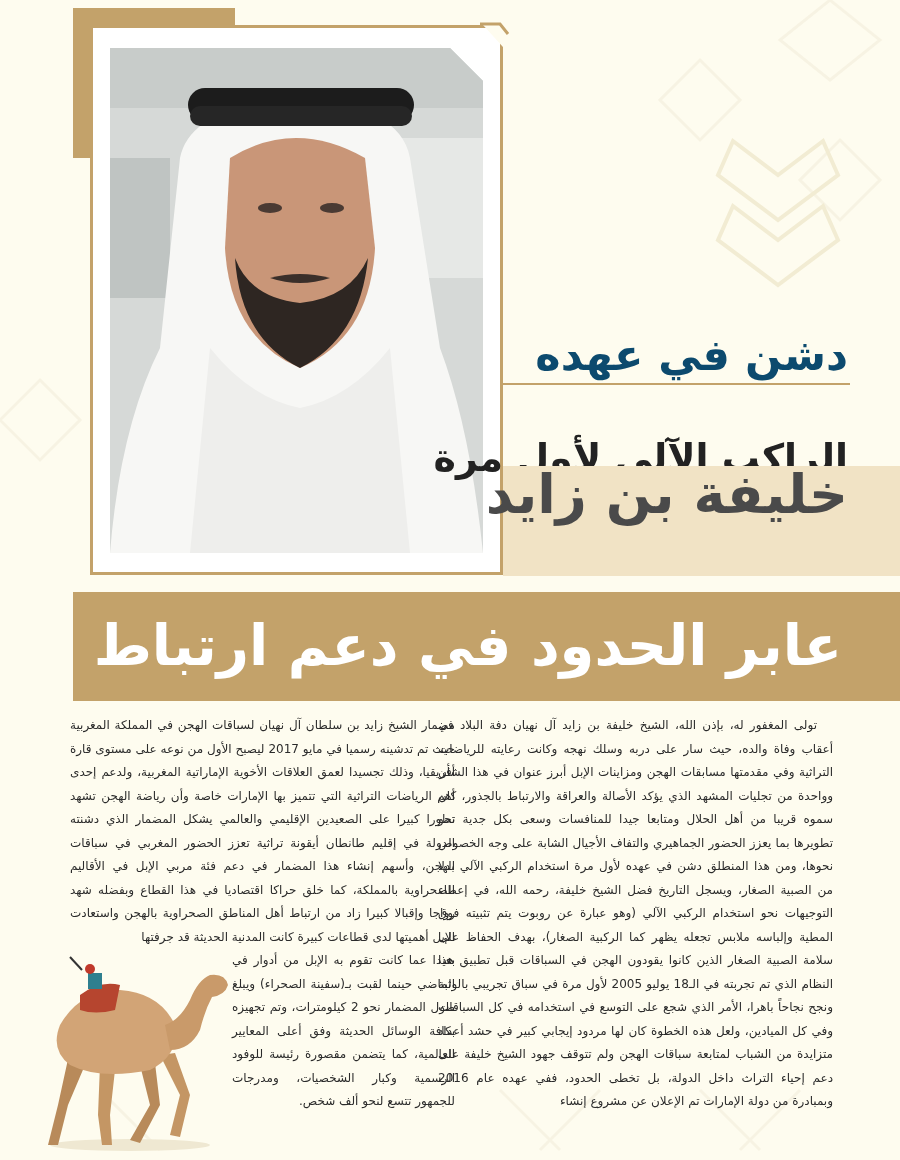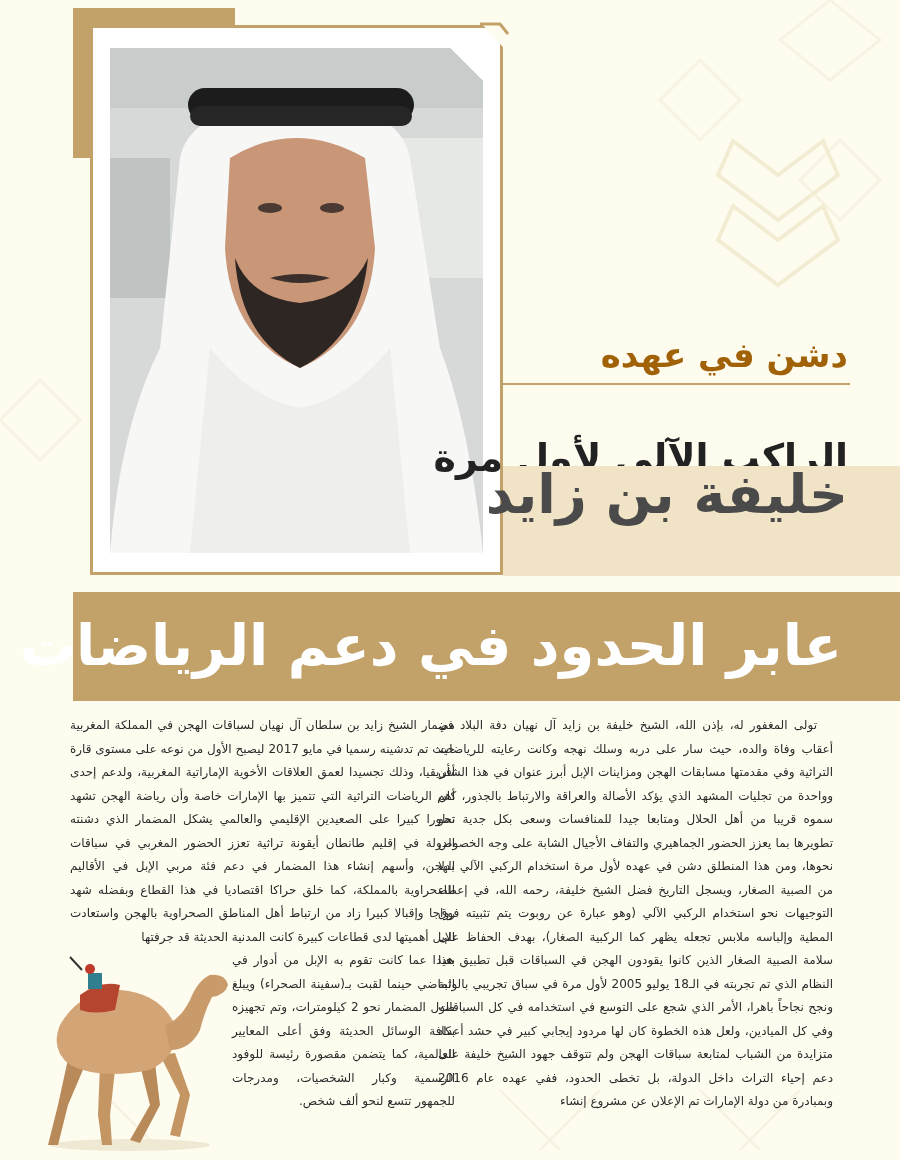--- a/index.html
+++ b/index.html
@@ -41,21 +41,21 @@
       background: linear-gradient(180deg, #dfe2e0 0%, #c9cecb 30%, #dcdedc 60%, #f0f0ee 100%);
       overflow: hidden;
       clip-path: polygon(0 0, 340px 0, 373px 33px, 373px 100%, 0 100%);
     }
     .portrait svg { width: 100%; height: 100%; display: block; }
 
     
     .sub-head-1 {
       position: absolute; right: 52px; top: 333px;
       font-family: "DejaVu Sans", sans-serif; font-weight: bold;
-      font-size: 34px; color: #a16207; line-height: 44px;
+      font-size: 43px; color: #0c4a6e; line-height: 44px;
     }
     .head-divider {
       position: absolute; left: 503px; top: 383px; width: 347px; height: 2px;
       background: #c3a26a;
     }
     .sub-head-2 {
       position: absolute; right: 52px; top: 390px;
       font-family: "DejaVu Sans", sans-serif; font-weight: bold;
       font-size: 38px; color: #222; line-height: 48px; margin-top: 44px;
     }
@@ -145,21 +145,21 @@
 <svg class="frame-corner" viewBox="0 0 30 30">
   <path d="M0 2 L20 2 L28 12" fill="none" stroke="#c3a26a" stroke-width="3"></path>
 </svg>
 
 <div class="sub-head-1">دشن في عهده</div>
 <div class="head-divider"></div>
 <div class="sub-head-2">الراكب الآلي لأول مرة</div>
 <div class="name-band"></div>
 <div class="name-text">خليفة بن زايد</div>
 <div class="title-band"></div>
-<div class="title-text">عابر الحدود في دعم الرياضات</div>
+<div class="title-text">عابر الحدود في دعم ارتباط</div>
 
 <div class="col col-right">
   <p>تولى المغفور له، بإذن الله، الشيخ خليفة بن زايد آل نهيان دفة البلاد في أعقاب وفاة والده، حيث سار على دربه وسلك نهجه وكانت رعايته للرياضات التراثية وفي مقدمتها مسابقات الهجن ومزاينات الإبل أبرز عنوان في هذا الشأن وواحدة من تجليات المشهد الذي يؤكد الأصالة والعراقة والارتباط بالجذور، كان سموه قريبا من أهل الحلال ومتابعا جيدا للمنافسات وسعى بكل جدية نحو تطويرها بما يعزز الحضور الجماهيري والتفاف الأجيال الشابة على وجه الخصوص نحوها، ومن هذا المنطلق دشن في عهده لأول مرة استخدام الركبي الآلي بدلا من الصبية الصغار، ويسجل التاريخ فضل الشيخ خليفة، رحمه الله، في إعطاء التوجيهات نحو استخدام الركبي الآلي (وهو عبارة عن روبوت يتم تثبيته فوق المطية وإلباسه ملابس تجعله يظهر كما الركبية الصغار)، بهدف الحفاظ على سلامة الصبية الصغار الذين كانوا يقودون الهجن في السباقات قبل تطبيق هذا النظام الذي تم تجربته في الـ18 يوليو 2005 لأول مرة في سباق تجريبي بالوثبة ونجح نجاحاً باهرا، الأمر الذي شجع على التوسع في استخدامه في كل السباقات وفي كل الميادين، ولعل هذه الخطوة كان لها مردود إيجابي كبير في حشد أعداد متزايدة من الشباب لمتابعة سباقات الهجن ولم تتوقف جهود الشيخ خليفة على دعم إحياء التراث داخل الدولة، بل تخطى الحدود، ففي عهده عام 2016 وبمبادرة من دولة الإمارات تم الإعلان عن مشروع إنشاء</p>
 </div>
 <div class="col col-left-top">
   <p>مضمار الشيخ زايد بن سلطان آل نهيان لسباقات الهجن في المملكة المغربية حيث تم تدشينه رسميا في مايو 2017 ليصبح الأول من نوعه على مستوى قارة أفريقيا، وذلك تجسيدا لعمق العلاقات الأخوية الإماراتية المغربية، ولدعم إحدى أهم الرياضات التراثية التي تتميز بها الإمارات خاصة وأن رياضة الهجن تشهد تطورا كبيرا على الصعيدين الإقليمي والعالمي يشكل المضمار الذي دشنته الدولة في إقليم طانطان أيقونة تراثية تعزز الحضور المغربي في سباقات الهجن، وأسهم إنشاء هذا المضمار في دعم فئة مربي الإبل في الأقاليم الصحراوية بالمملكة، كما خلق حراكا اقتصاديا في هذا القطاع وبفضله شهد رواجا وإقبالا كبيرا زاد من ارتباط أهل المناطق الصحراوية بالهجن واستعادت الإبل أهميتها لدى قطاعات كبيرة كانت المدنية الحديثة قد جرفتها</p>
 </div>
 <div class="col col-left-bottom">
   <p>بعيدا عما كانت تقوم به الإبل من أدوار في الماضي حينما لقبت بـ(سفينة الصحراء) ويبلغ طول المضمار نحو 2 كيلومترات، وتم تجهيزه بكافة الوسائل الحديثة وفق أعلى المعايير العالمية، كما يتضمن مقصورة رئيسة للوفود الرسمية وكبار الشخصيات، ومدرجات للجمهور تتسع لنحو ألف شخص.</p>
 </div>

